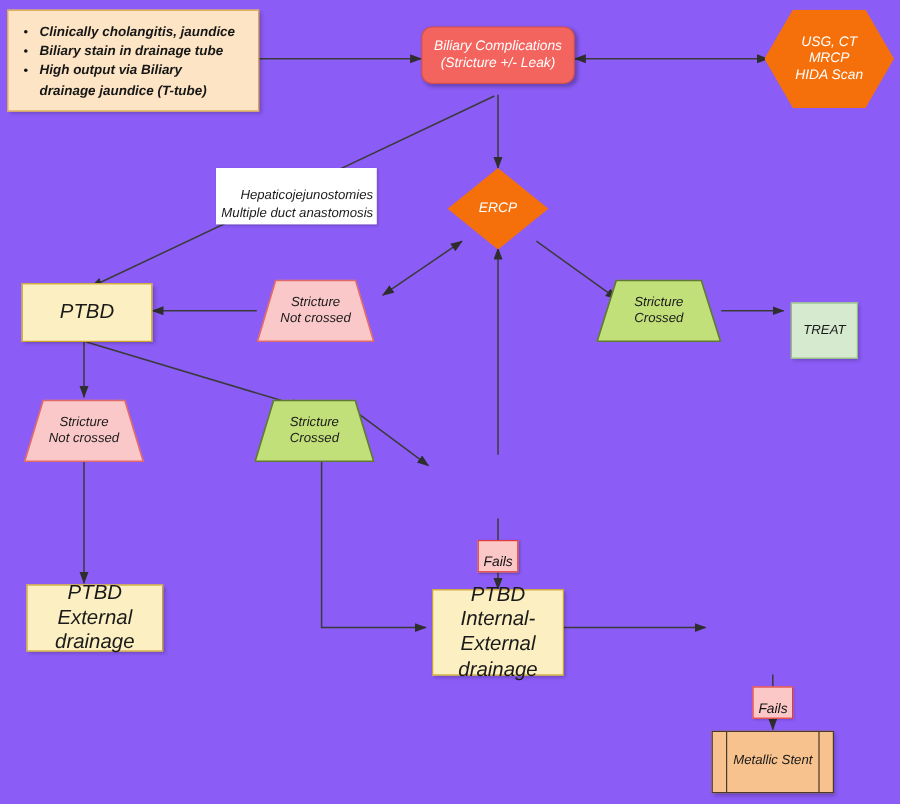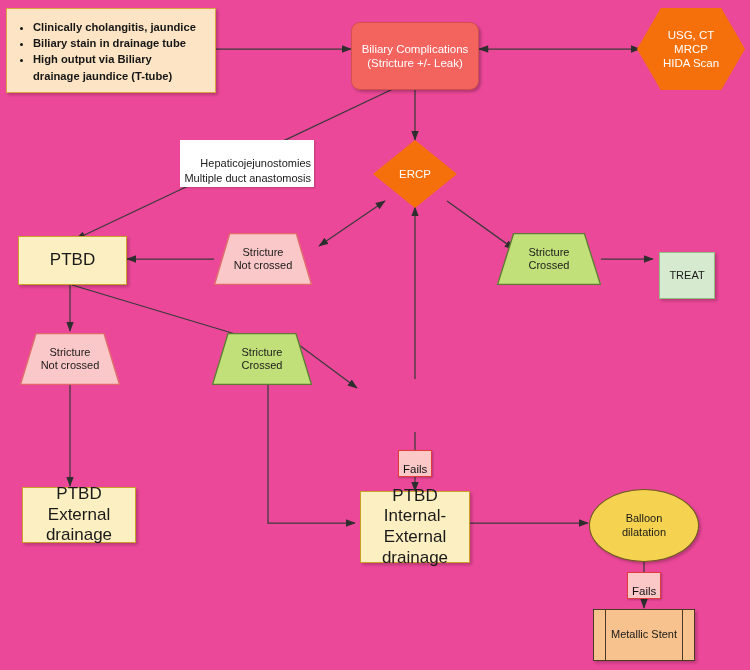--- a/index.html
+++ b/index.html
@@ -5,23 +5,24 @@
 <style>
   html, body {
     margin: 0;
     padding: 0;
     background: #ffffff;
   }
   #canvas {
     position: relative;
     width: 750px;
     height: 670px;
-    background: #ec4899;
+    background: #8b5cf6;
     font-family: "Liberation Sans", sans-serif;
     overflow: hidden;
+    font-style: italic;
   }
   #edges {
     position: absolute;
     left: 0; top: 0;
     width: 750px;
     height: 670px;
     pointer-events: none;
   }
   .node {
     position: absolute;
@@ -230,21 +231,21 @@
   </svg>
 
   <div class="node callout rect" style="left:6px; top:8px; width:210px; height:85px; border:1px solid #d9a441; background:#fce4c4;">
     <ul>
       <li>Clinically cholangitis, jaundice</li>
       <li>Biliary stain in drainage tube</li>
       <li>High output via Biliary drainage jaundice (T-tube)</li>
     </ul>
   </div>
 
-  <div class="node roundrect" style="left:351px; top:22px; width:128px; height:68px;">
+  <div class="node roundrect" style="left:351px; top:22px; width:128px; height:48px;">
     <span class="lbl">Biliary Complications
 (Stricture +/- Leak)</span>
   </div>
 
   <div class="node hexagon" style="left:637px; top:8px; width:108px; height:82px;">
     <span class="hexshape"></span>
     <span class="lbl">USG, CT
 MRCP
 HIDA Scan</span>
   </div>
@@ -303,24 +304,20 @@
     <span class="lbl">PTBD
 External drainage</span>
   </div>
 
   <div class="node boxyellow" style="left:360px; top:491px; width:110px; height:72px;">
     <span class="lbl">PTBD
 Internal-External
 drainage</span>
   </div>
 
-  <div class="node ellipse" style="left:589px; top:489px; width:110px; height:73px;">
-    <span class="lbl">Balloon
-dilatation</span>
-  </div>
 
   <div class="node predef" style="left:593px; top:609px; width:102px; height:52px; display:flex; align-items:center; justify-content:center;">
     <span class="bar l"></span>
     <span class="bar r"></span>
     <span class="lbl">Metallic Stent</span>
   </div>
 
   <div class="edge-label" style="left:180px; top:140px; width:128px;">
     <span>Hepaticojejunostomies
 Multiple duct anastomosis</span>

